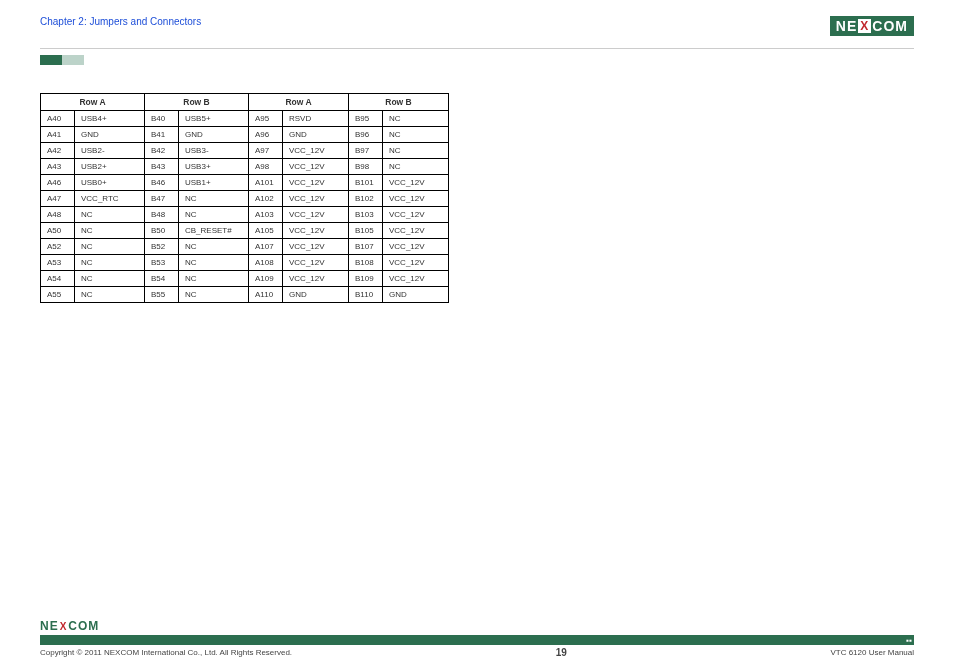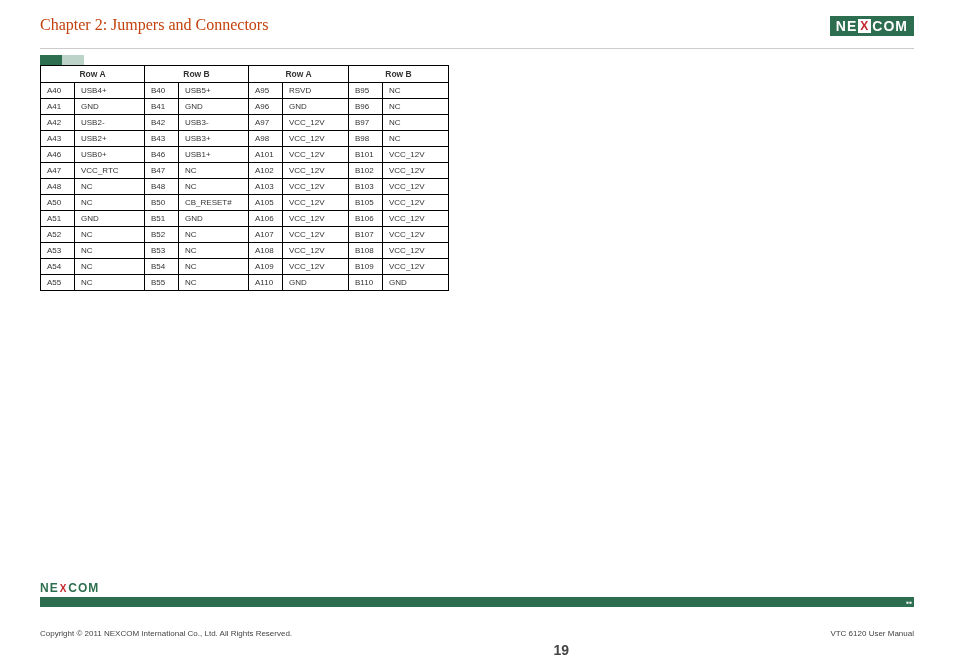--- a/index.html
+++ b/index.html
@@ -16,24 +16,23 @@
     position: relative;
     height: 100%;
   }
   .header-row {
     display: flex;
     justify-content: space-between;
     align-items: flex-start;
     height: 28px;
   }
   .chapter-title {
-    font-size: 16px;
+    font-size: 10px;
     font-weight: 400;
-    color: #c2410c;
-    font-family: Liberation Serif, serif;
+    color: #1d4ed8;
   }
   .logo-top {
     display: inline-flex;
     align-items: center;
     background: #2c6e4f;
     color: #fff;
     font-weight: bold;
     padding: 2px 6px;
     font-size: 14px;
     letter-spacing: 1px;
@@ -56,20 +55,21 @@
   .tab-mark {
     width: 44px;
     height: 10px;
     margin-top: 6px;
     display: flex;
   }
   .tab-mark .t1 { width: 22px; background:#2c6e4f; height:10px; }
   .tab-mark .t2 { width: 22px; background:#bcd3c9; height:10px; }
 
   .content-area {
+    margin-top: 28px;
   }
   table.pin-table {
     border-collapse: collapse;
     font-size: 8px;
     color: #333;
   }
   table.pin-table th, table.pin-table td {
     border: 1px solid #000;
     padding: 3px 6px;
     text-align: left;
@@ -119,21 +119,21 @@
     font-size:12px;
     letter-spacing:1px;
     margin-bottom:2px;
   }
   .footer-logo .lx {
     color:#c1272d;
     padding: 0 1px;
     font-size:10px;
   }
   .footer-left { text-align:right; }
-  .footer-center { font-weight:bold; font-size:14px;margin-top:33px; }
+  .footer-center { font-weight:bold; font-size:10px; }
   .footer-right { text-align:right; }
 </style>
 </head>
 <body>
 
 <div class="page">
   <div class="header-row">
     <div class="chapter-title">Chapter 2: Jumpers and Connectors</div>
     <div class="logo-top">
       <span>NE</span>
@@ -229,30 +229,20 @@
             <td class="sig">VCC_12V</td>
           </tr>
           <tr>
             <td class="pin">A50</td>
             <td class="sigw">NC</td>
             <td class="pin">B50</td>
             <td class="sigw">CB_RESET#</td>
             <td class="pin">A105</td>
             <td class="sig">VCC_12V</td>
             <td class="pin">B105</td>
-            <td class="sig">VCC_12V</td>
-          </tr>
-          <tr>
-            <td class="pin">A51</td>
-            <td class="sigw">GND</td>
-            <td class="pin">B51</td>
-            <td class="sigw">GND</td>
-            <td class="pin">A106</td>
-            <td class="sig">VCC_12V</td>
-            <td class="pin">B106</td>
             <td class="sig">VCC_12V</td>
           </tr>
           <tr>
             <td class="pin">A52</td>
             <td class="sigw">NC</td>
             <td class="pin">B52</td>
             <td class="sigw">NC</td>
             <td class="pin">A107</td>
             <td class="sig">VCC_12V</td>
             <td class="pin">B107</td>

